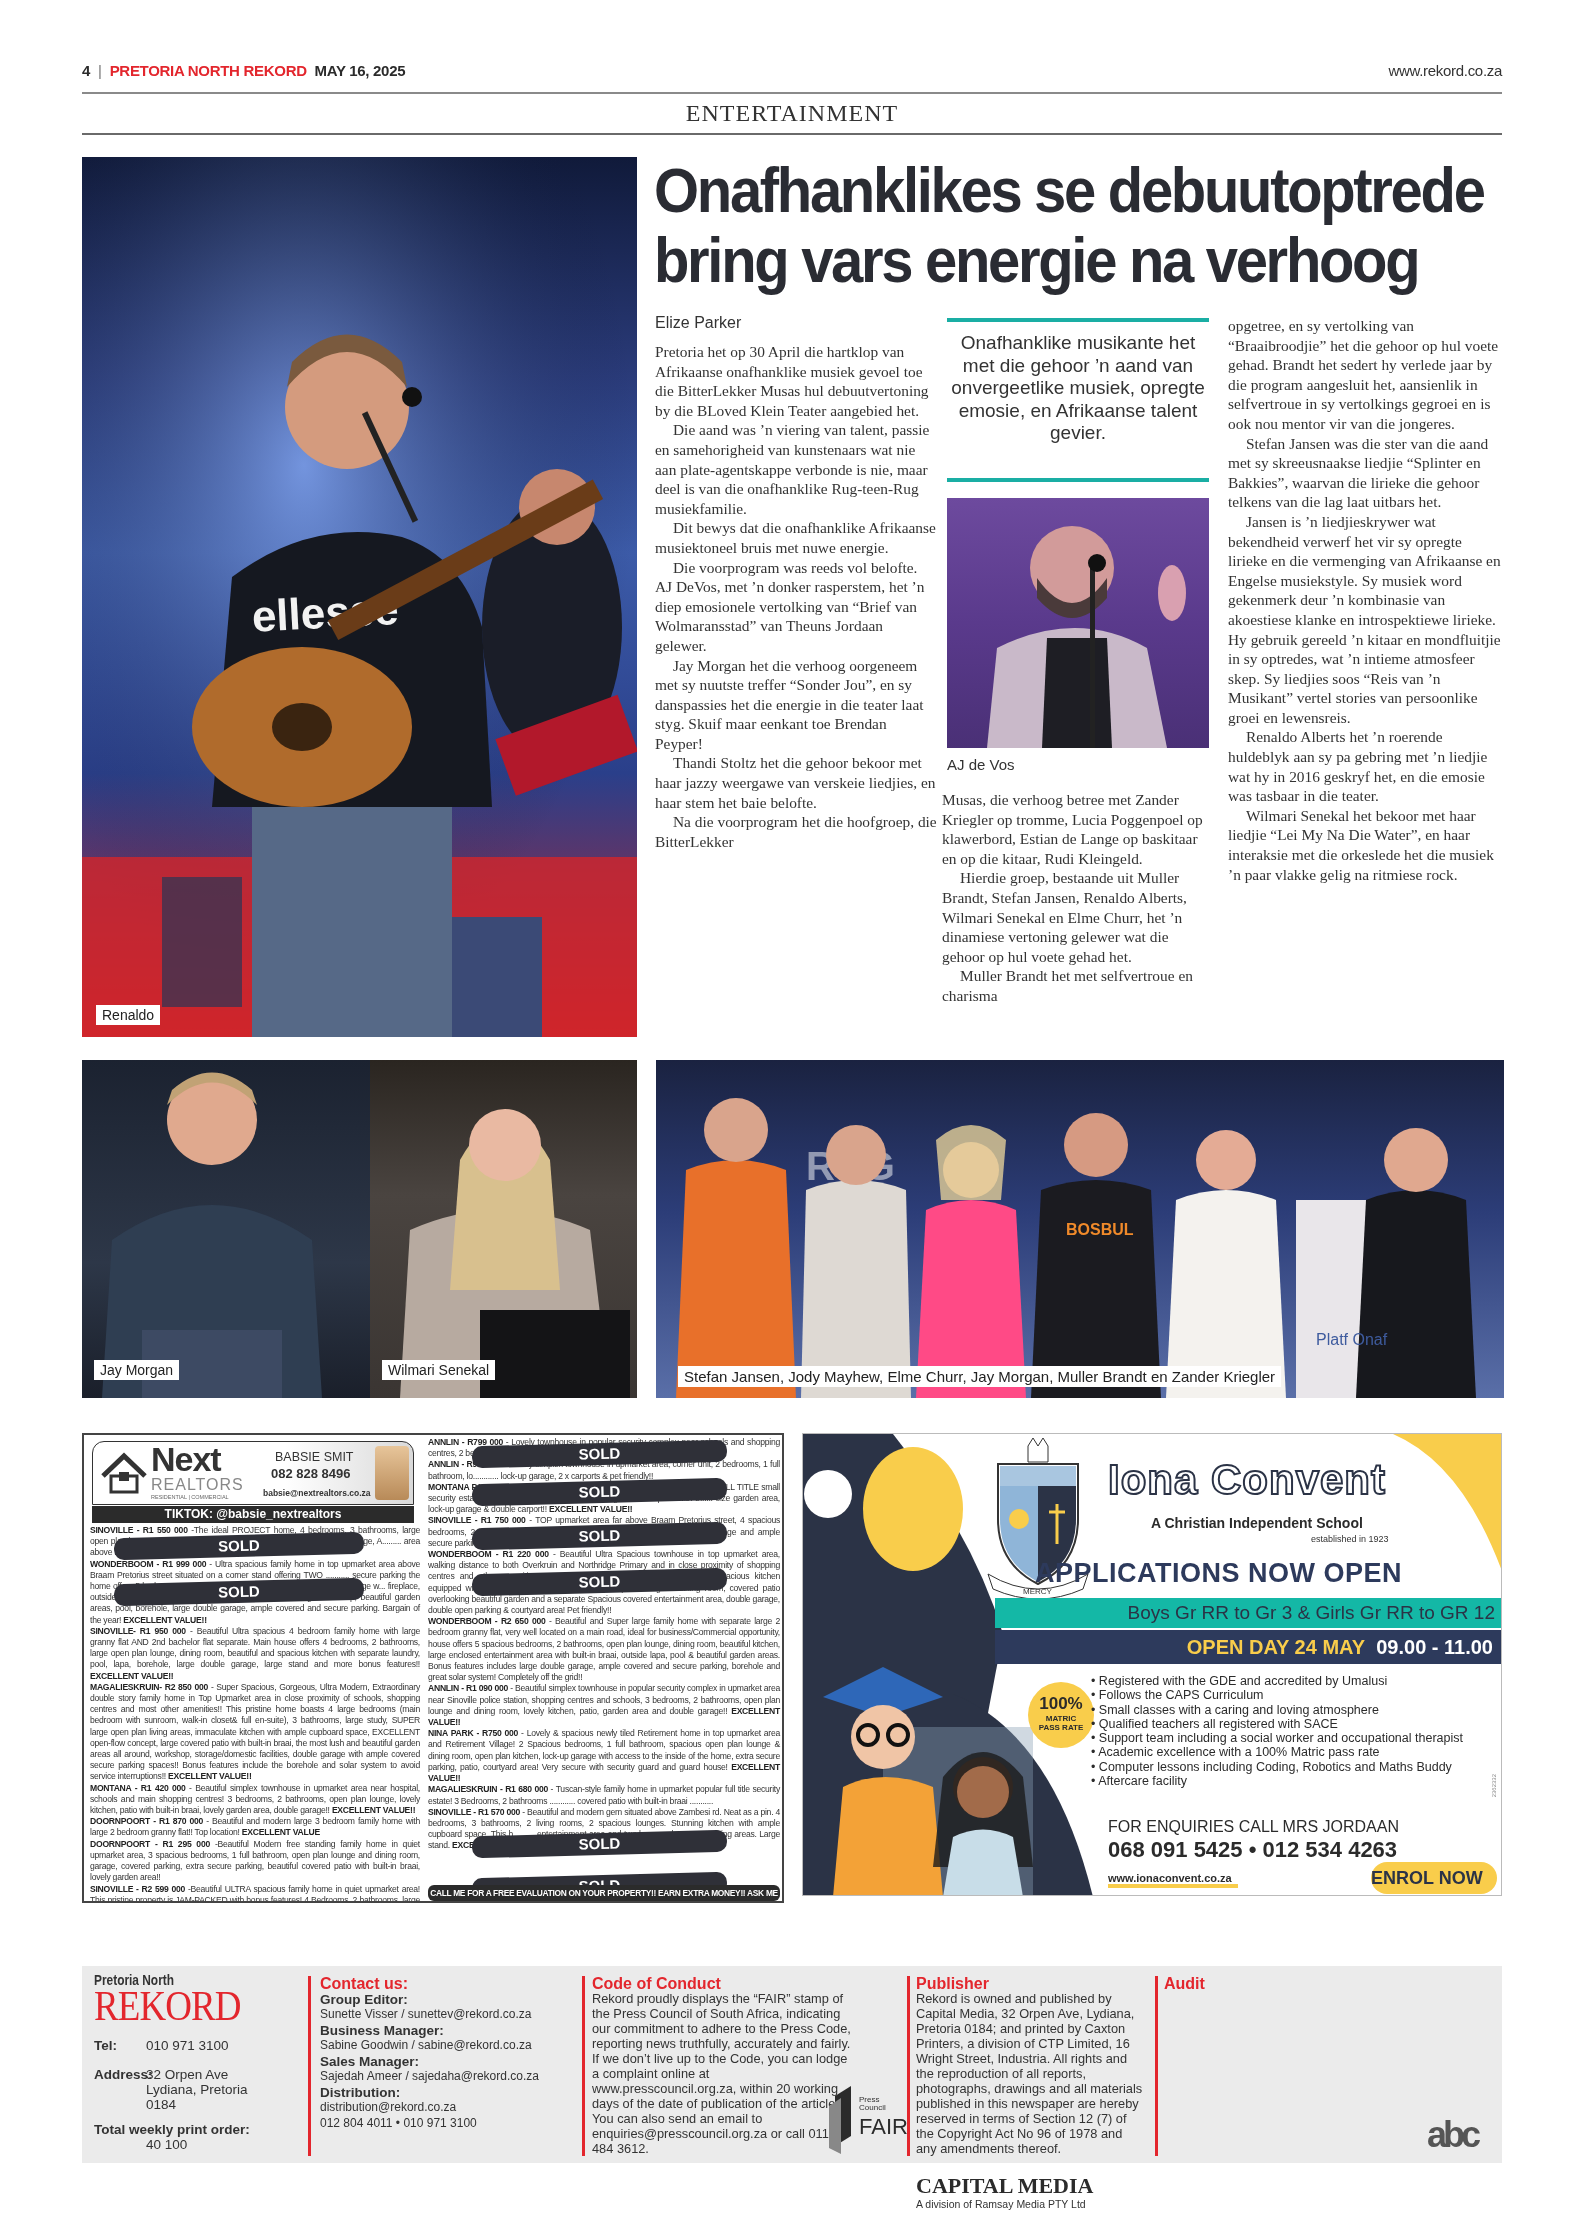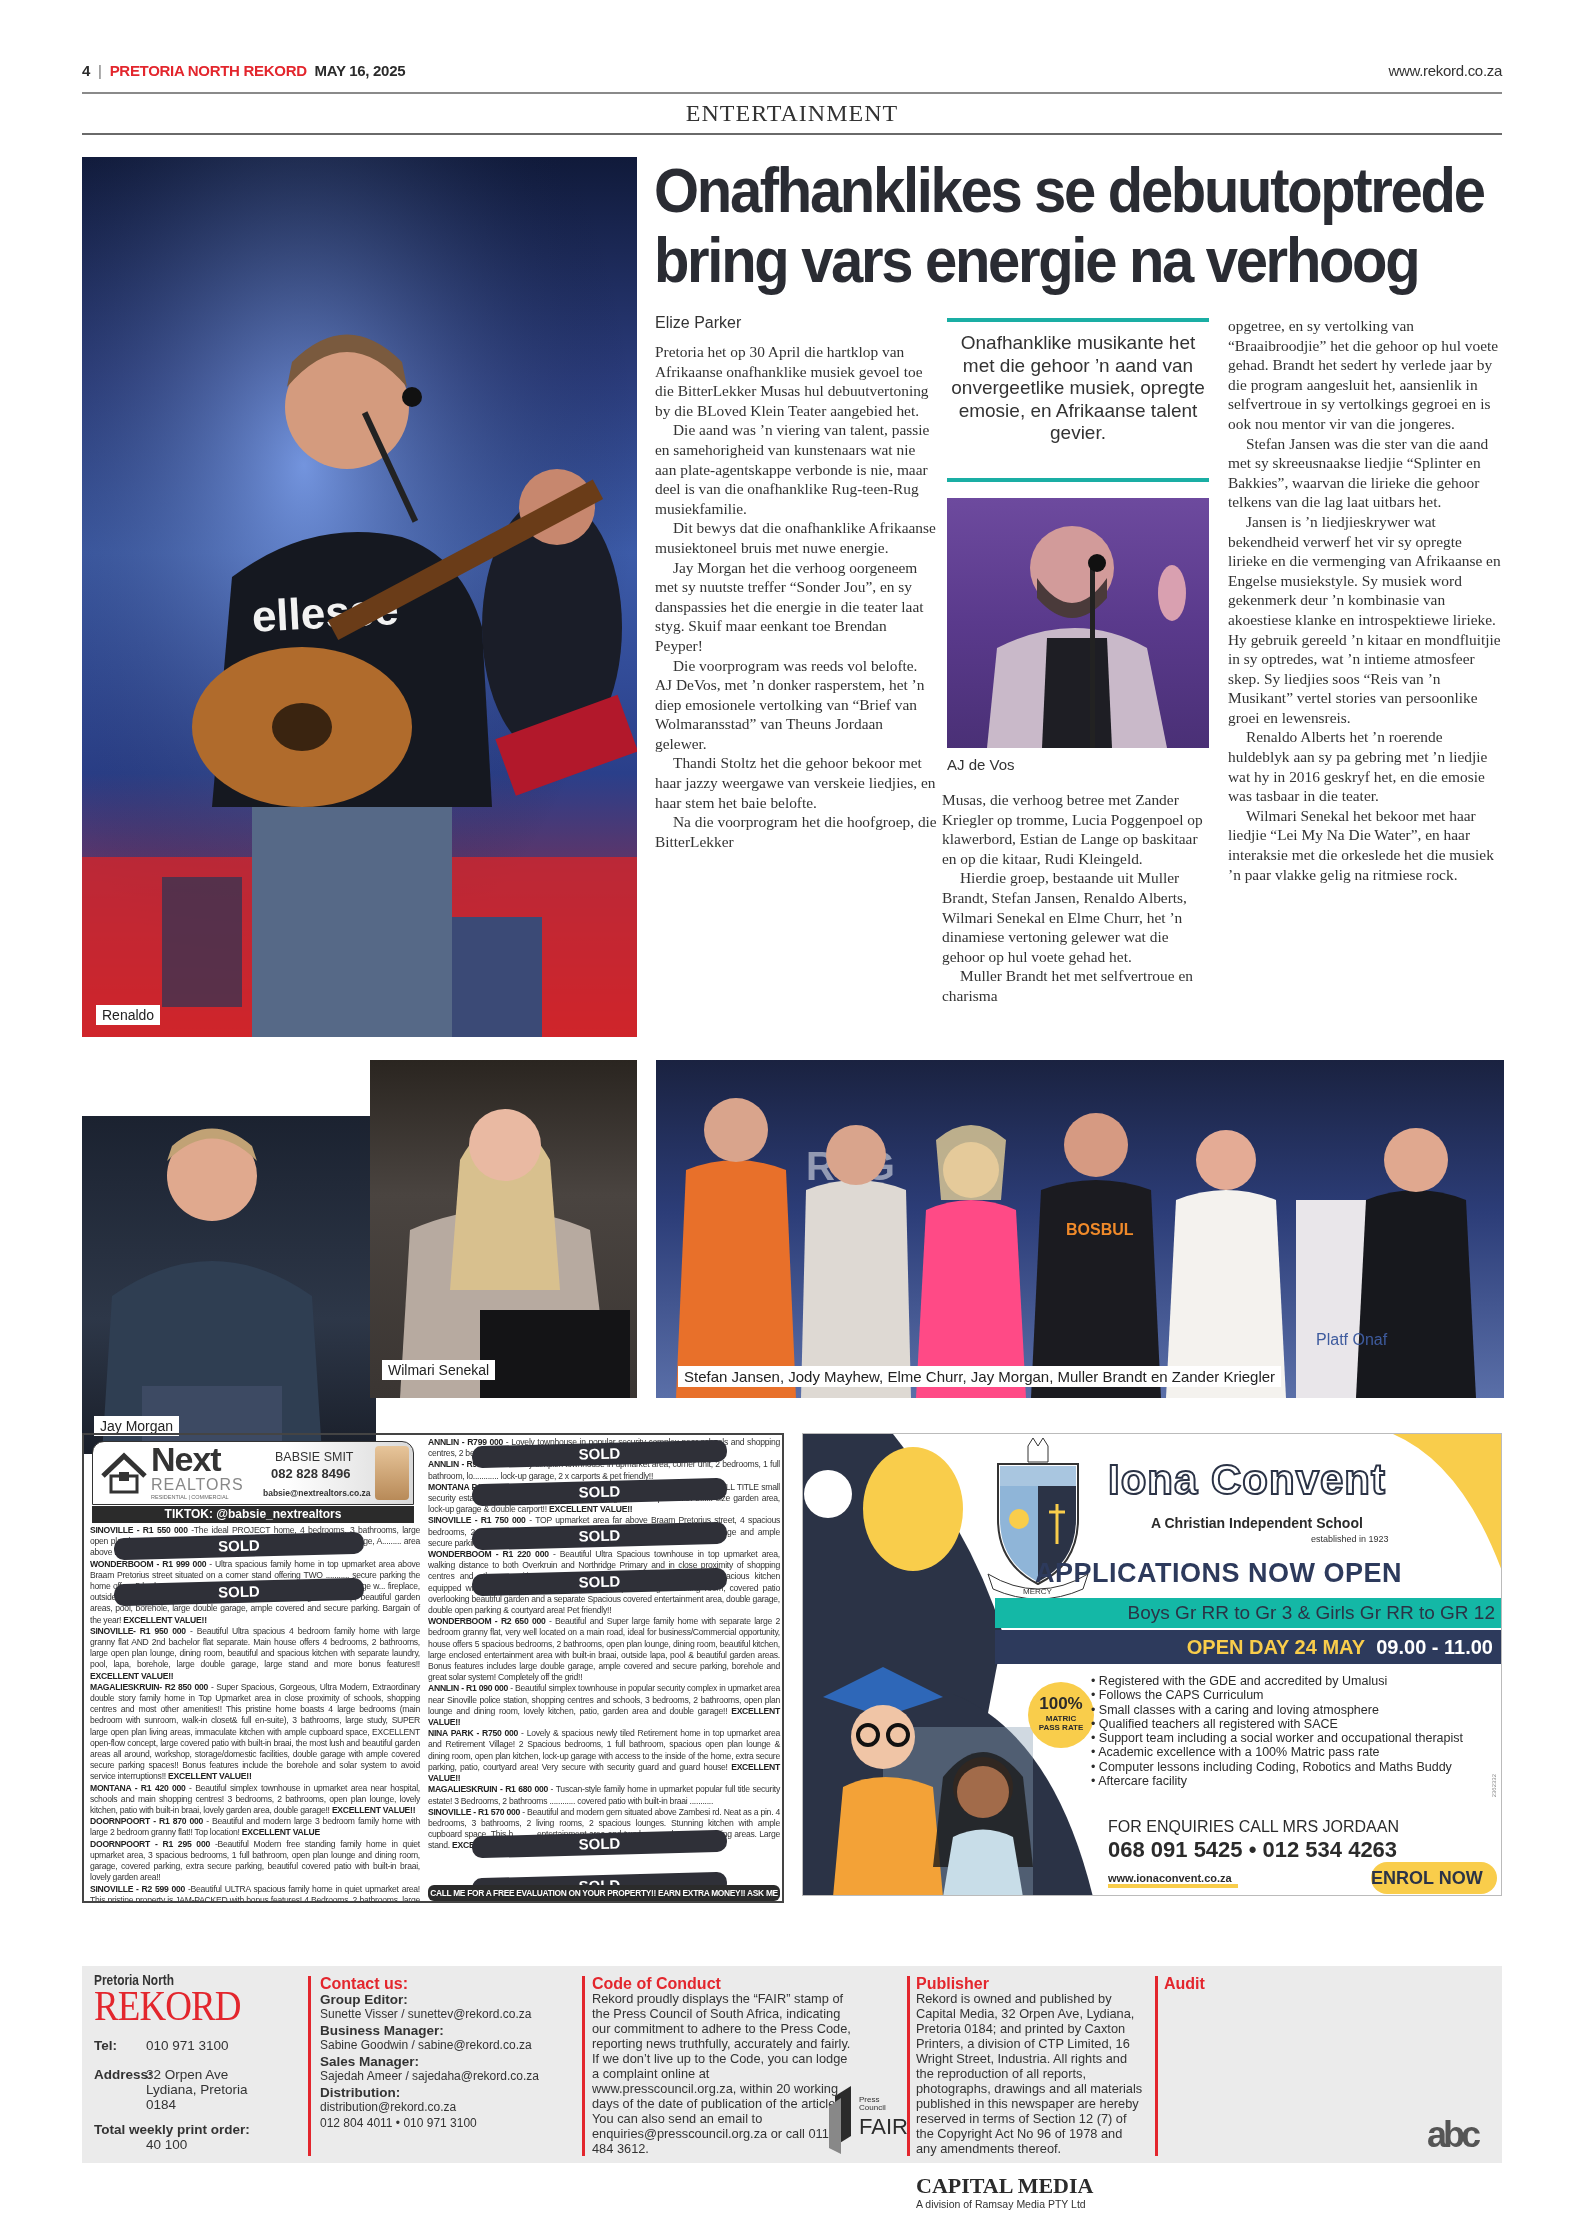--- a/index.html
+++ b/index.html
@@ -87,22 +87,22 @@
 <div class="abs headline">
   <div>Onafhanklikes se debuutoptrede</div>
   <div>bring vars energie na verhoog</div>
 </div>
 <div class="abs byline">Elize Parker</div>
 
 <div class="abs col" style="left:655px;top:342px;width:282px;">
   <p class="first" style="padding-left:0">Pretoria het op 30 April die hartklop van Afrikaanse onafhanklike musiek gevoel toe die BitterLekker Musas hul debuutvertoning by die BLoved Klein Teater aangebied het.</p>
   <p>Die aand was ’n viering van talent, passie en samehorigheid van kunstenaars wat nie aan plate-agentskappe verbonde is nie, maar deel is van die onafhanklike Rug-teen-Rug musiekfamilie.</p>
   <p>Dit bewys dat die onafhanklike Afrikaanse musiektoneel bruis met nuwe energie.</p>
+  <p>Die voorprogram was reeds vol belofte. AJ DeVos, met ’n donker rasperstem, het ’n diep emosionele vertolking van “Brief van Wolmaransstad” van Theuns Jordaan gelewer.</p>
   <p>Jay Morgan het die verhoog oorgeneem met sy nuutste treffer “Sonder Jou”, en sy danspassies het die energie in die teater laat styg. Skuif maar eenkant toe Brendan Peyper!</p>
-  <p>Die voorprogram was reeds vol belofte. AJ DeVos, met ’n donker rasperstem, het ’n diep emosionele vertolking van “Brief van Wolmaransstad” van Theuns Jordaan gelewer.</p>
   <p>Thandi Stoltz het die gehoor bekoor met haar jazzy weergawe van verskeie liedjies, en haar stem het baie belofte.</p>
   <p>Na die voorprogram het die hoofgroep, die BitterLekker</p>
 </div>
 
 <div class="abs tealbar" style="left:947px;top:318px;width:262px"></div>
 <div class="abs pullquote" style="top:332px">Onafhanklike musikante het met die gehoor ’n aand van onvergeetlike musiek, opregte emosie, en Afrikaanse talent gevier.</div>
 <div class="abs tealbar" style="left:947px;top:478px;width:262px"></div>
 
 <div class="abs photo" style="left:947px;top:498px;width:262px;height:250px;background:linear-gradient(180deg,#6d4a9e 0%,#5a3a8c 50%,#4a3076 100%)">
   <svg width="262" height="250">
@@ -124,21 +124,21 @@
 </div>
 
 <div class="abs col" style="left:1228px;top:316px;width:276px;">
   <p class="first">opgetree, en sy vertolking van “Braaibroodjie” het die gehoor op hul voete gehad. Brandt het sedert hy verlede jaar by die program aangesluit het, aansienlik in selfvertroue in sy vertolkings gegroei en is ook nou mentor vir van die jongeres.</p>
   <p>Stefan Jansen was die ster van die aand met sy skreeusnaakse liedjie “Splinter en Bakkies”, waarvan die lirieke die gehoor telkens van die lag laat uitbars het.</p>
   <p>Jansen is ’n liedjieskrywer wat bekendheid verwerf het vir sy opregte lirieke en die vermenging van Afrikaanse en Engelse musiekstyle. Sy musiek word gekenmerk deur ’n kombinasie van akoestiese klanke en introspektiewe lirieke. Hy gebruik gereeld ’n kitaar en mondfluitjie in sy optredes, wat ’n intieme atmosfeer skep. Sy liedjies soos “Reis van ’n Musikant” vertel stories van persoonlike groei en lewensreis.</p>
   <p>Renaldo Alberts het ’n roerende huldeblyk aan sy pa gebring met ’n liedjie wat hy in 2016 geskryf het, en die emosie was tasbaar in die teater.</p>
   <p>Wilmari Senekal het bekoor met haar liedjie “Lei My Na Die Water”, en haar interaksie met die orkeslede het die musiek ’n paar vlakke gelig na ritmiese rock.</p>
 </div>
 
-<div class="abs photo" style="left:82px;top:1116px;width:294px;height:338px;background:linear-gradient(180deg,#1b2230 0%,#2d3748 60%,#1a1f2a 100%)">
+<div class="abs photo" style="left:82px;top:1060px;width:294px;height:338px;background:linear-gradient(180deg,#1b2230 0%,#2d3748 60%,#1a1f2a 100%)">
   <svg width="260" height="338">
     <path d="M20 338 L30 180 Q130 110 230 180 L240 338 Z" fill="#2f3e52"></path>
     <circle cx="130" cy="60" r="45" fill="#e0a98e"></circle>
     <path d="M85 45 Q130 0 175 45 L170 30 Q130 -5 90 30 Z" fill="#c1a275"></path>
     <rect x="60" y="270" width="140" height="68" fill="#3d4a63"></rect>
   </svg>
   <div class="cap" style="left:12px;top:300px">Jay Morgan</div>
 </div>
 
 <div class="abs photo" style="left:370px;top:1060px;width:267px;height:338px;background:linear-gradient(180deg,#2a2520 0%,#4a4440 40%,#3a3532 100%)">

